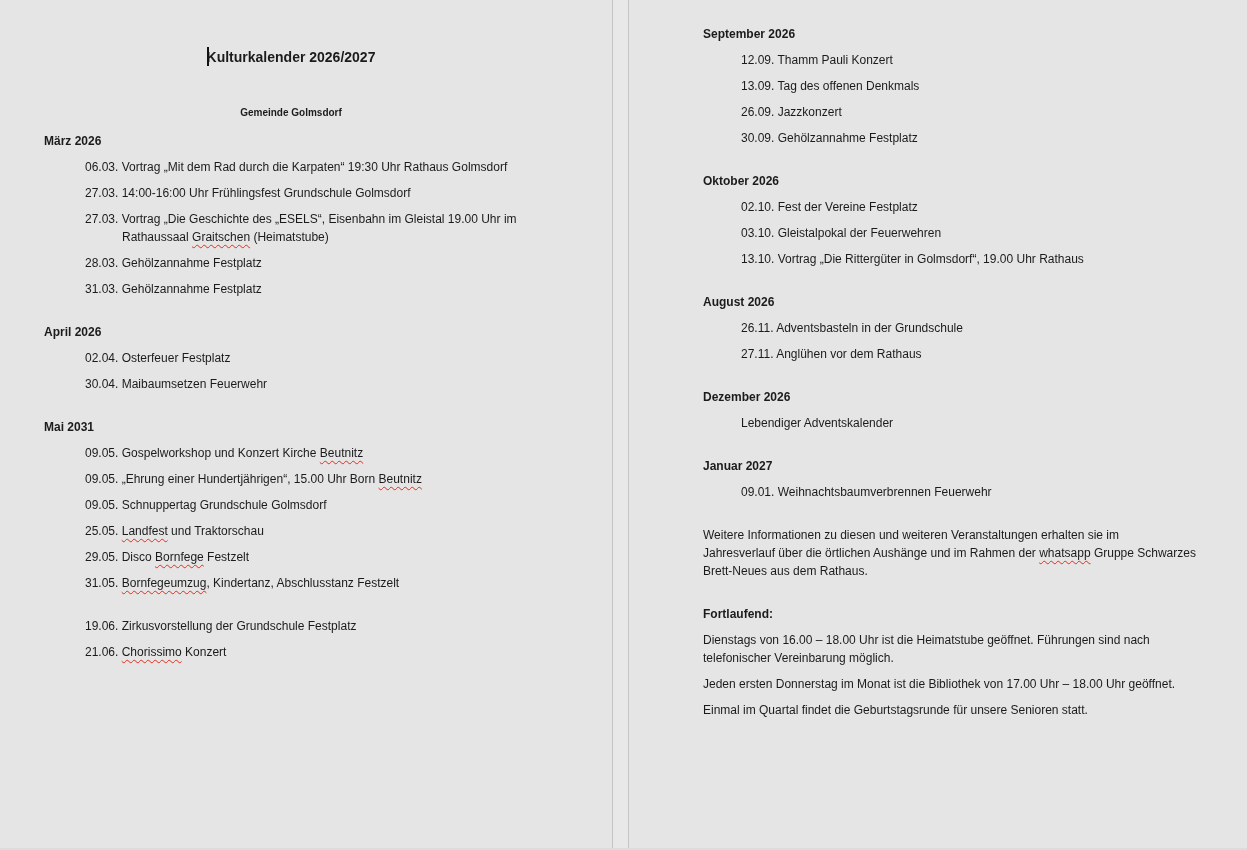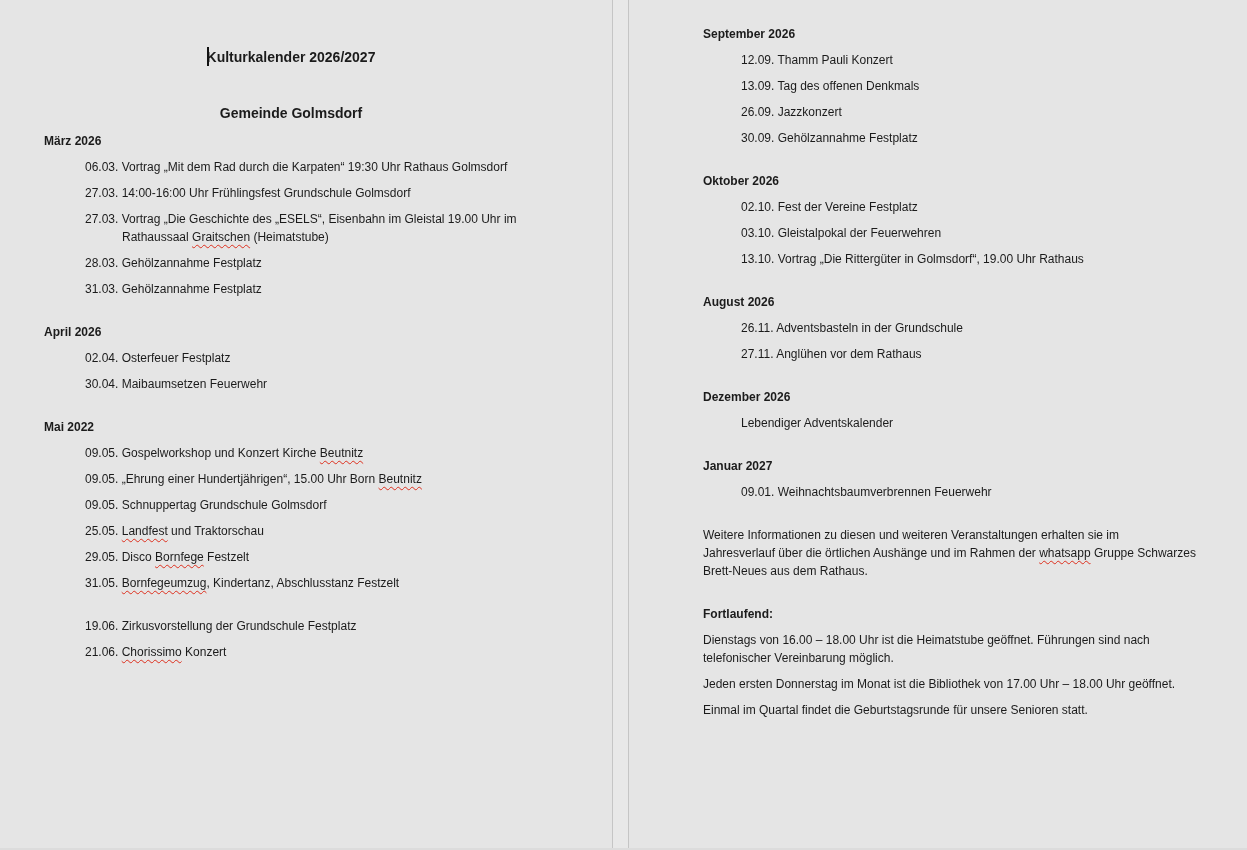--- a/index.html
+++ b/index.html
@@ -15,21 +15,21 @@
   .inner-1{margin-left:44px;width:494px;padding-top:48px;}
   .inner-2{margin-left:74px;width:494px;padding-top:25px;}
   .gutter{
     position:absolute;left:612px;top:0;width:17px;height:850px;
     background:#e8e8e8;border-left:1px solid #c5c5c5;border-right:1px solid #c5c5c5;
     box-sizing:border-box;
   }
   .bottom-edge{position:absolute;left:0;bottom:0;width:1247px;height:2px;background:#dcdcdc;}
   .caret{position:absolute;left:207px;top:47px;width:1.5px;height:19px;background:#111;}
   .doc-title{font-weight:bold;font-size:14px;text-align:center;white-space:nowrap;}
-  .doc-subtitle{font-weight:bold;font-size:14px;text-align:center;margin-top:38px;white-space:nowrap;}
+  .doc-subtitle{font-weight:bold;font-size:10px;text-align:center;margin-top:38px;white-space:nowrap;}
   .sections-1{margin-top:10px;}
   .line{height:18px;white-space:nowrap;}
   .mh{font-weight:bold;margin-bottom:8px;}
   .item{margin-bottom:8px;}
   .p1 .item{padding-left:41px;}
   .p2 .item{padding-left:38px;}
   .line.wrap{padding-left:37px;}
   .section + .section{margin-top:25px;}
   .para{margin-bottom:8px;}
   .para.gap-top{margin-top:25px;}
@@ -74,21 +74,21 @@
           <div class="section">
             <div class="mh line">April 2026</div>
             <div class="item">
               <div class="line"><span>02.04. Osterfeuer Festplatz</span></div>
             </div>
             <div class="item">
               <div class="line"><span>30.04. Maibaumsetzen Feuerwehr</span></div>
             </div>
           </div>
           <div class="section">
-            <div class="mh line">Mai 2022</div>
+            <div class="mh line">Mai 2031</div>
             <div class="item">
               <div class="line"><span>09.05. Gospelworkshop und Konzert Kirche </span><span class="spell">Beutnitz</span></div>
             </div>
             <div class="item">
               <div class="line"><span>09.05. „Ehrung einer Hundertjährigen“, 15.00 Uhr Born </span><span class="spell">Beutnitz</span></div>
             </div>
             <div class="item">
               <div class="line"><span>09.05. Schnuppertag Grundschule Golmsdorf</span></div>
             </div>
             <div class="item">

